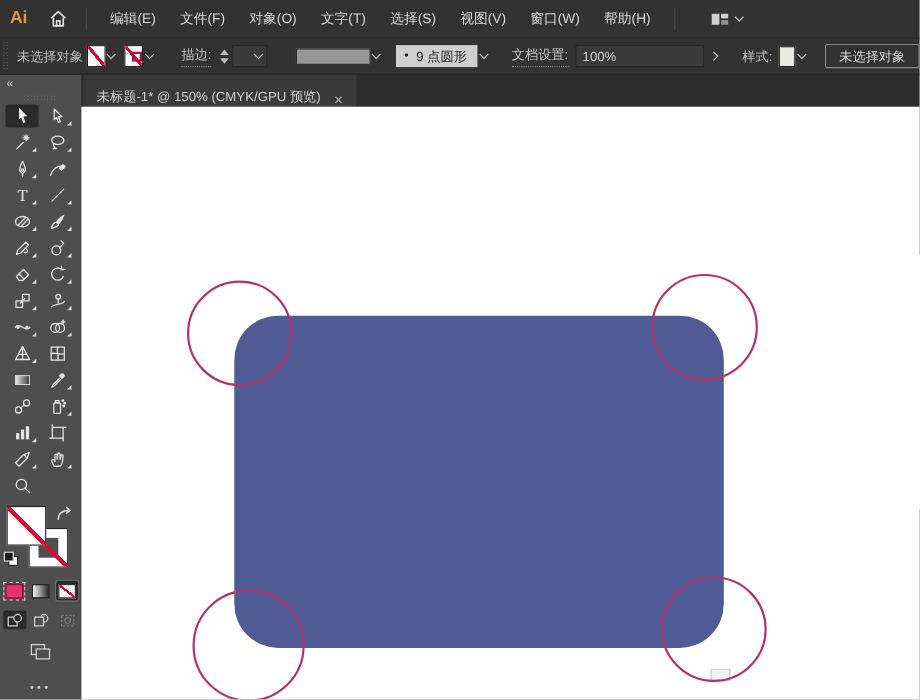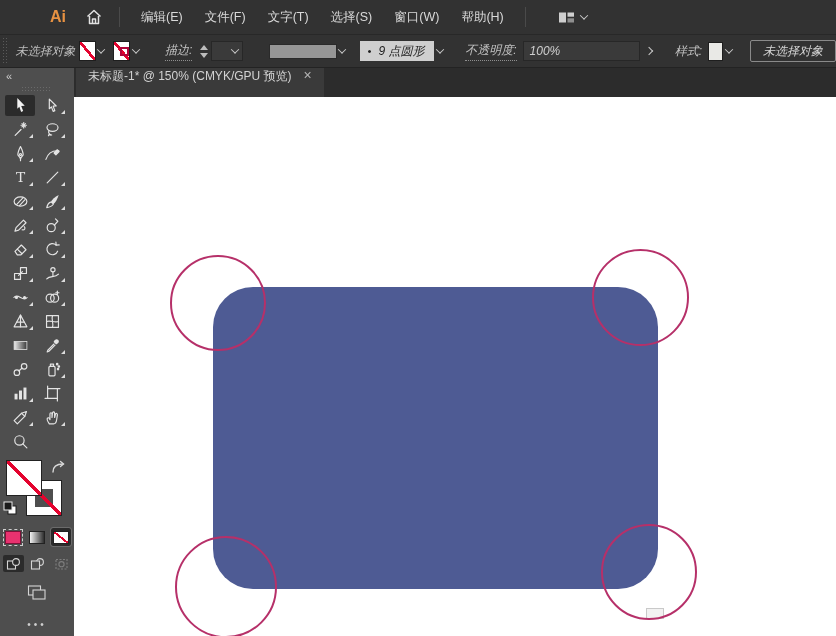--- a/index.html
+++ b/index.html
@@ -4,30 +4,30 @@
 <style>
   * { box-sizing: border-box; margin: 0; padding: 0; }
   html,body { width:836px; height:636px; overflow:hidden; background:#fff;
     font-family:"Liberation Sans","DejaVu Sans",sans-serif; }
   .app { position:relative; width:836px; height:636px; background:#323232; }
 
   
   .menubar { position:absolute; left:0; top:0; width:836px; height:34px;
     background:#323232; display:flex; align-items:center; color:#d9d9d9; font-size:12.5px; }
   .ai-logo { width:34px; height:34px; display:flex; align-items:center; justify-content:center;
-    color:#e89242; font-weight:bold; font-size:16px; letter-spacing:0;margin-left:41px; }
+    color:#e89242; font-weight:bold; font-size:16px; letter-spacing:0; }
   .home-btn { width:30px; height:30px; display:flex; align-items:center; justify-content:center; margin-left:4px; }
   .vsep { width:1px; height:20px; background:#4a4a4a; margin:0 10px; }
   .menu-item { padding:0 11px; height:34px; line-height:34px; cursor:default; white-space:nowrap; }
   .ws-switcher { display:flex; align-items:center; gap:6px; margin-left:14px; padding:0 8px; height:34px; }
 
   
   .controlbar { position:absolute; left:0; top:34px; width:836px; height:34px;
     background:#323232; border-top:1px solid #282828; border-bottom:1px solid #232323;
-    display:flex; align-items:center; color:#c3c3c3; font-size:12px; white-space:nowrap;font-style:italic; }
+    display:flex; align-items:center; color:#c3c3c3; font-size:12px; white-space:nowrap; }
   .grip-v { width:7px; height:26px; margin-left:2px;
     background:repeating-linear-gradient(to bottom,#5a5a5a 0 1px,transparent 1px 3px),
                repeating-linear-gradient(to bottom,#5a5a5a 0 1px,transparent 1px 3px);
     background-size:1px 100%,1px 100%; background-position:1px 0,4px 0; background-repeat:no-repeat; }
   .status { margin-left:8px; width:82px; color:#bdbdbd; }
   .swatch-mini { width:22px; height:20px; background:#fff; border:1px solid #1e1e1e; position:relative; }
   .slash { position:absolute; inset:0;
     background:linear-gradient(to top right,transparent 44%,#e4032e 44%,#e4032e 56%,transparent 56%); }
   .stroke-ring { position:absolute; left:6px; top:5px; width:9px; height:9px; border:2px solid #b0043a; }
   .chev { display:inline-block; width:6px; height:6px; border-right:1.6px solid #c9c9c9;
@@ -47,21 +47,21 @@
   .brush-box .bullet { font-size:11px; }
   .opacity-box { width:150px; height:20px; background:#3a3a3a; border:1px solid #272727;
     display:inline-flex; align-items:center; padding-left:6px; margin-left:6px; color:#cfcfcf; }
   .style-swatch { width:19px; height:19px; background:#e9e9e6; border:1px solid #1e1e1e; margin-left:6px; }
   .docsetup-btn { margin-left:16px; height:22px; border:1px solid #8a8a8a; border-radius:2px;
     padding:0 12px; display:inline-flex; align-items:center; color:#d6d6d6; min-width:86px; }
 
   
   .tabbar { position:absolute; left:74px; top:68px; width:762px; height:29px; background:#2c2c2c; }
   .doc-tab { position:absolute; left:2px; top:0; height:29px; background:#3a3a3a;
-    display:flex; align-items:flex-start; padding:0 10px 0 12px; color:#d2d2d2; font-size:12px; gap:10px; }
+    display:flex; align-items:flex-end; padding:0 10px 0 12px; color:#d2d2d2; font-size:12px; gap:10px; }
   .tab-close { color:#b5b5b5; font-size:14px; line-height:1; padding:0 2px; }
 
   
   .toolbar { position:absolute; left:0; top:68px; width:74px; height:568px; background:#4e4e4e;
     display:flex; flex-direction:column; align-items:center; }
   .collapse { align-self:flex-start; color:#cfcfcf; font-size:11px; padding:3px 0 0 6px; line-height:1; }
   .grip-h { width:30px; height:5px; margin:5px 0 3px 0;
     background:repeating-linear-gradient(to right,#6a6a6a 0 1px,transparent 1px 3px),
                repeating-linear-gradient(to right,#6a6a6a 0 1px,transparent 1px 3px);
     background-size:100% 1px,100% 1px; background-position:0 0,0 3px; background-repeat:no-repeat; }
@@ -114,22 +114,24 @@
       <svg width="18" height="18" viewBox="0 0 18 18" fill="none" stroke="#e2e2e2" stroke-width="1.5" stroke-linejoin="round">
         <path d="M2.5 8.5 L9 2.5 L15.5 8.5"></path>
           <path d="M4.5 8 V15.5 H13.5 V8"></path>
           <path d="M7.5 15.5 V11 H10.5 V15.5"></path>
       </svg>
     </div>
     <div class="vsep"></div>
     <div id="menu-items" style="display:flex;align-items:center;">
         <span class="menu-item">编辑(E)</span>
         <span class="menu-item">文件(F)</span>
+        <span class="menu-item">对象(O)</span>
         <span class="menu-item">文字(T)</span>
         <span class="menu-item">选择(S)</span>
+        <span class="menu-item">视图(V)</span>
         <span class="menu-item">窗口(W)</span>
         <span class="menu-item">帮助(H)</span>
       </div>
     <div class="vsep"></div>
     <div class="ws-switcher">
       <svg width="17" height="15" viewBox="0 0 17 15">
         <rect x="1" y="2.5" width="7" height="10" fill="#cfcfcf"></rect>
         <rect x="9.5" y="2.5" width="6.5" height="4.2" fill="#cfcfcf"></rect>
         <rect x="9.5" y="8.3" width="6.5" height="4.2" fill="#8f8f8f"></rect>
       </svg>
@@ -172,21 +174,21 @@
       </span>
 
     <div class="brush-box">
       <span class="bullet">•</span>
       <span>9 点圆形</span>
     </div>
     <span class="chev-wrap">
         <span class="chev"></span>
       </span>
 
-    <span class="dotted-label" style="margin-left:20px">不透明度:</span>
+    <span class="dotted-label" style="margin-left:20px">文档设置:</span>
     <span class="opacity-box">100%</span>
     <span class="chev-wrap" style="margin-left:4px">
         <span class="chev chev-right"></span>
       </span>
 
     <span style="margin-left:20px">样式:</span>
     <span class="style-swatch"></span>
     <span class="chev-wrap">
         <span class="chev"></span>
       </span>

